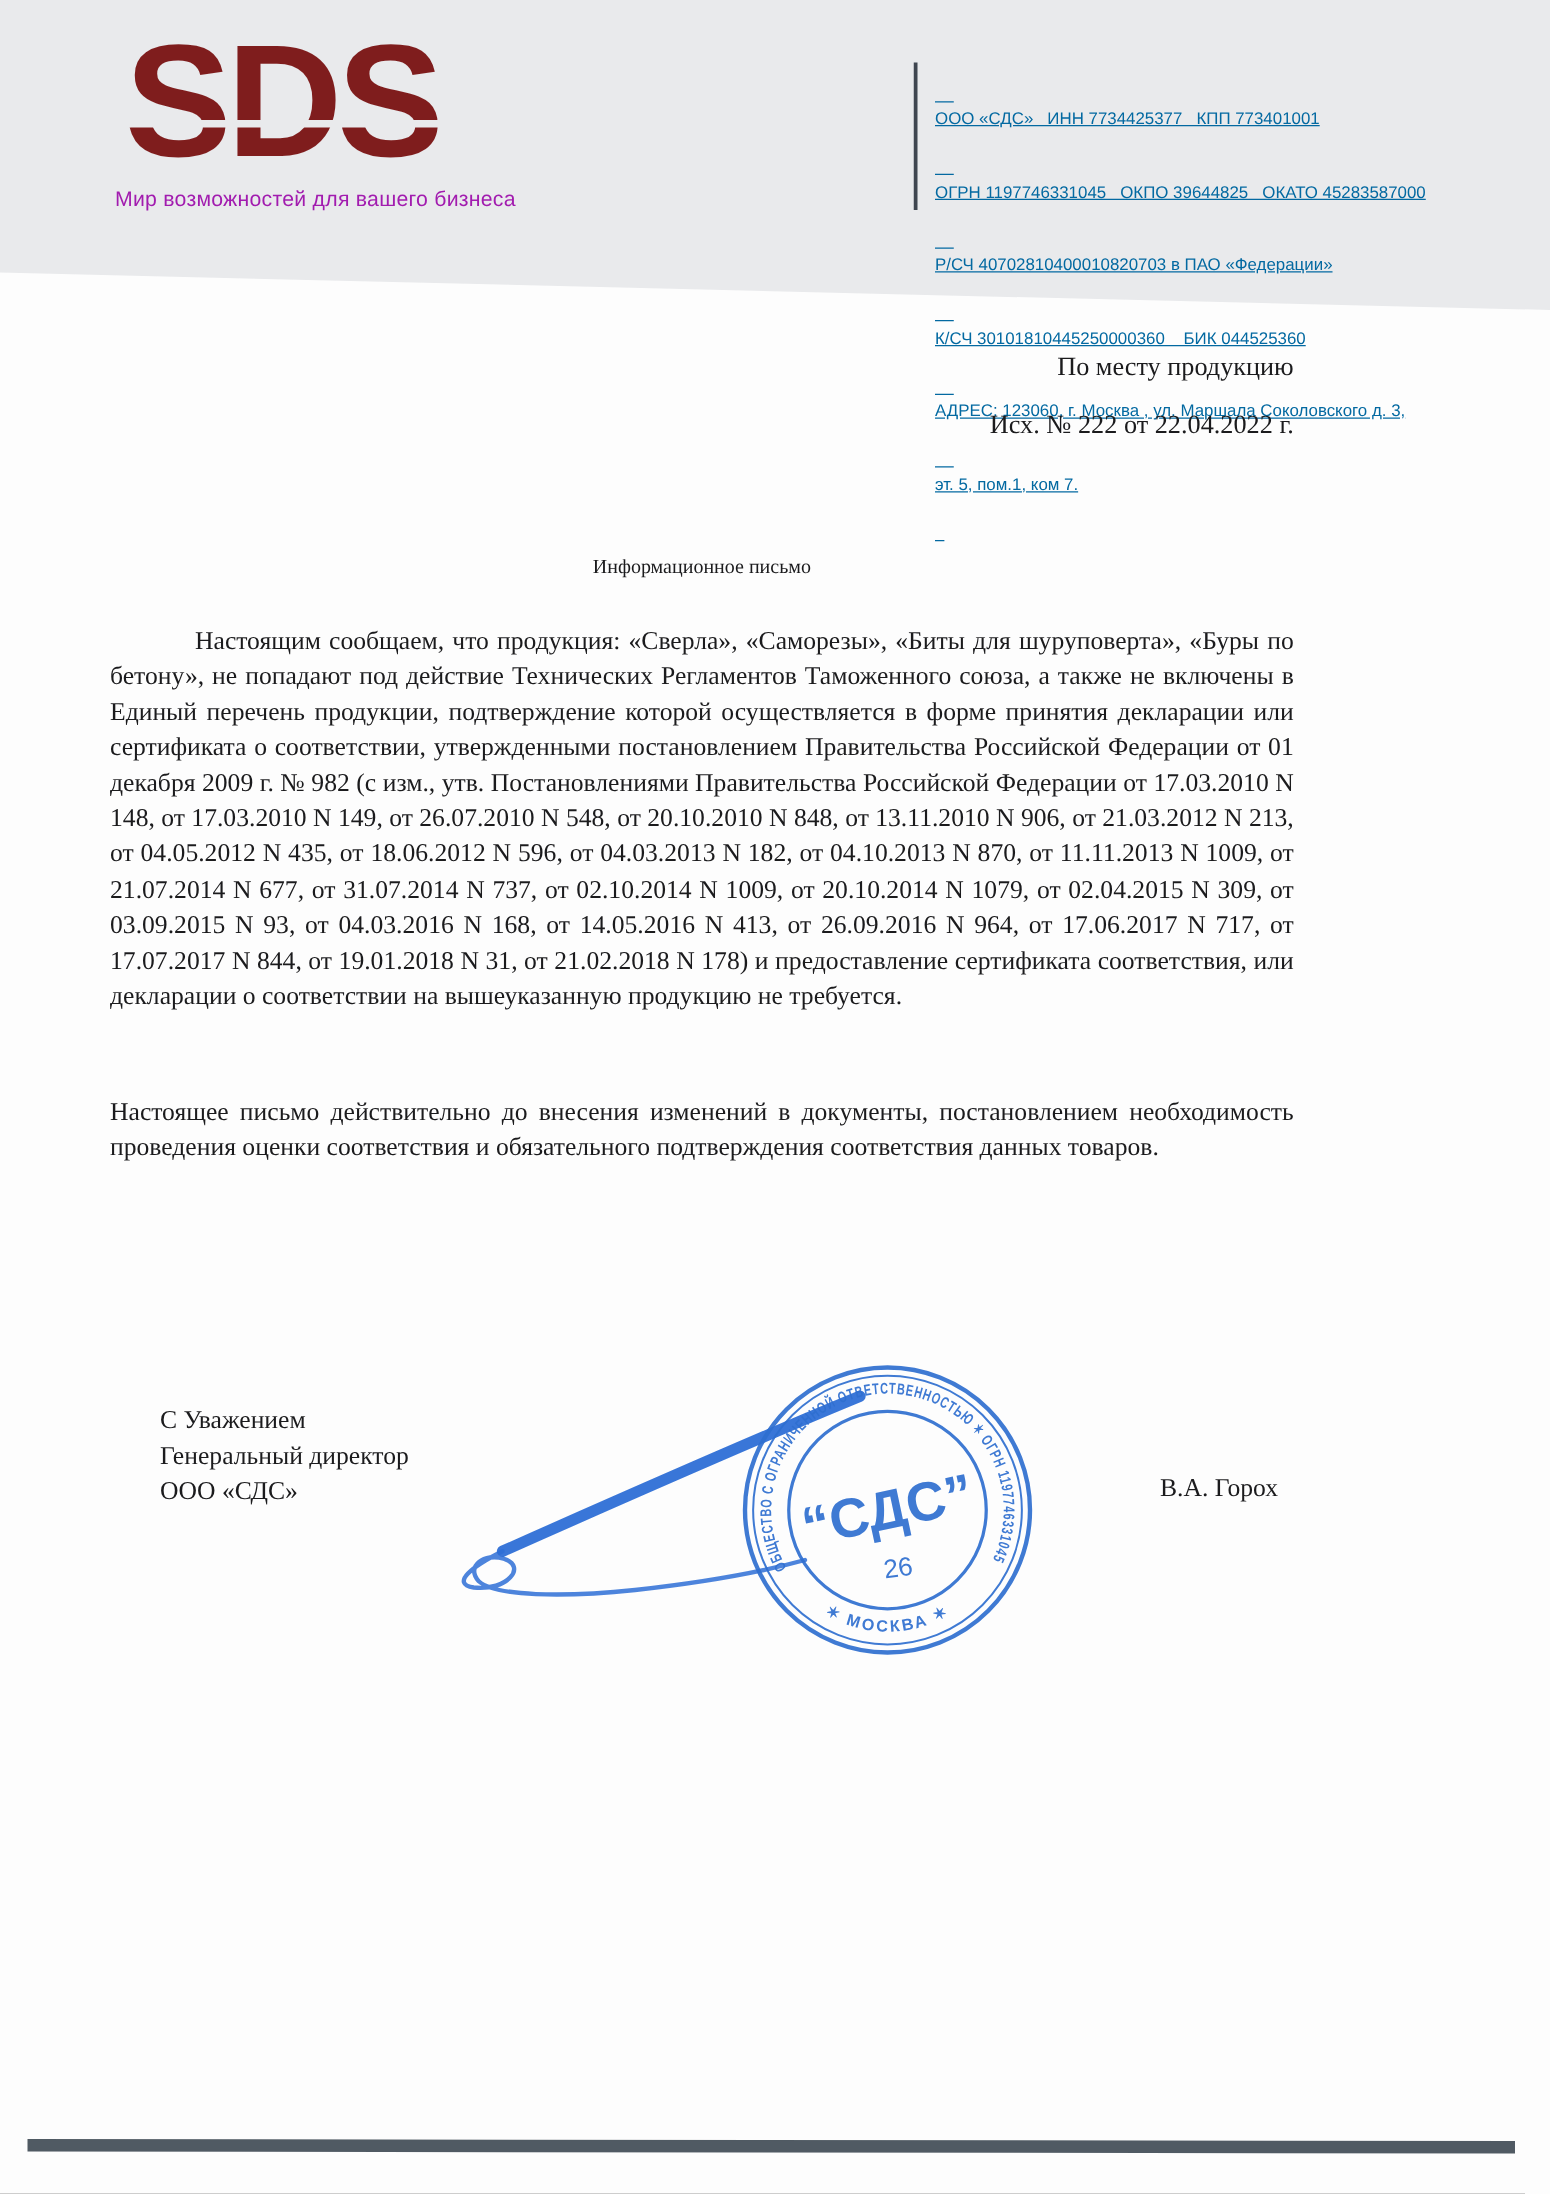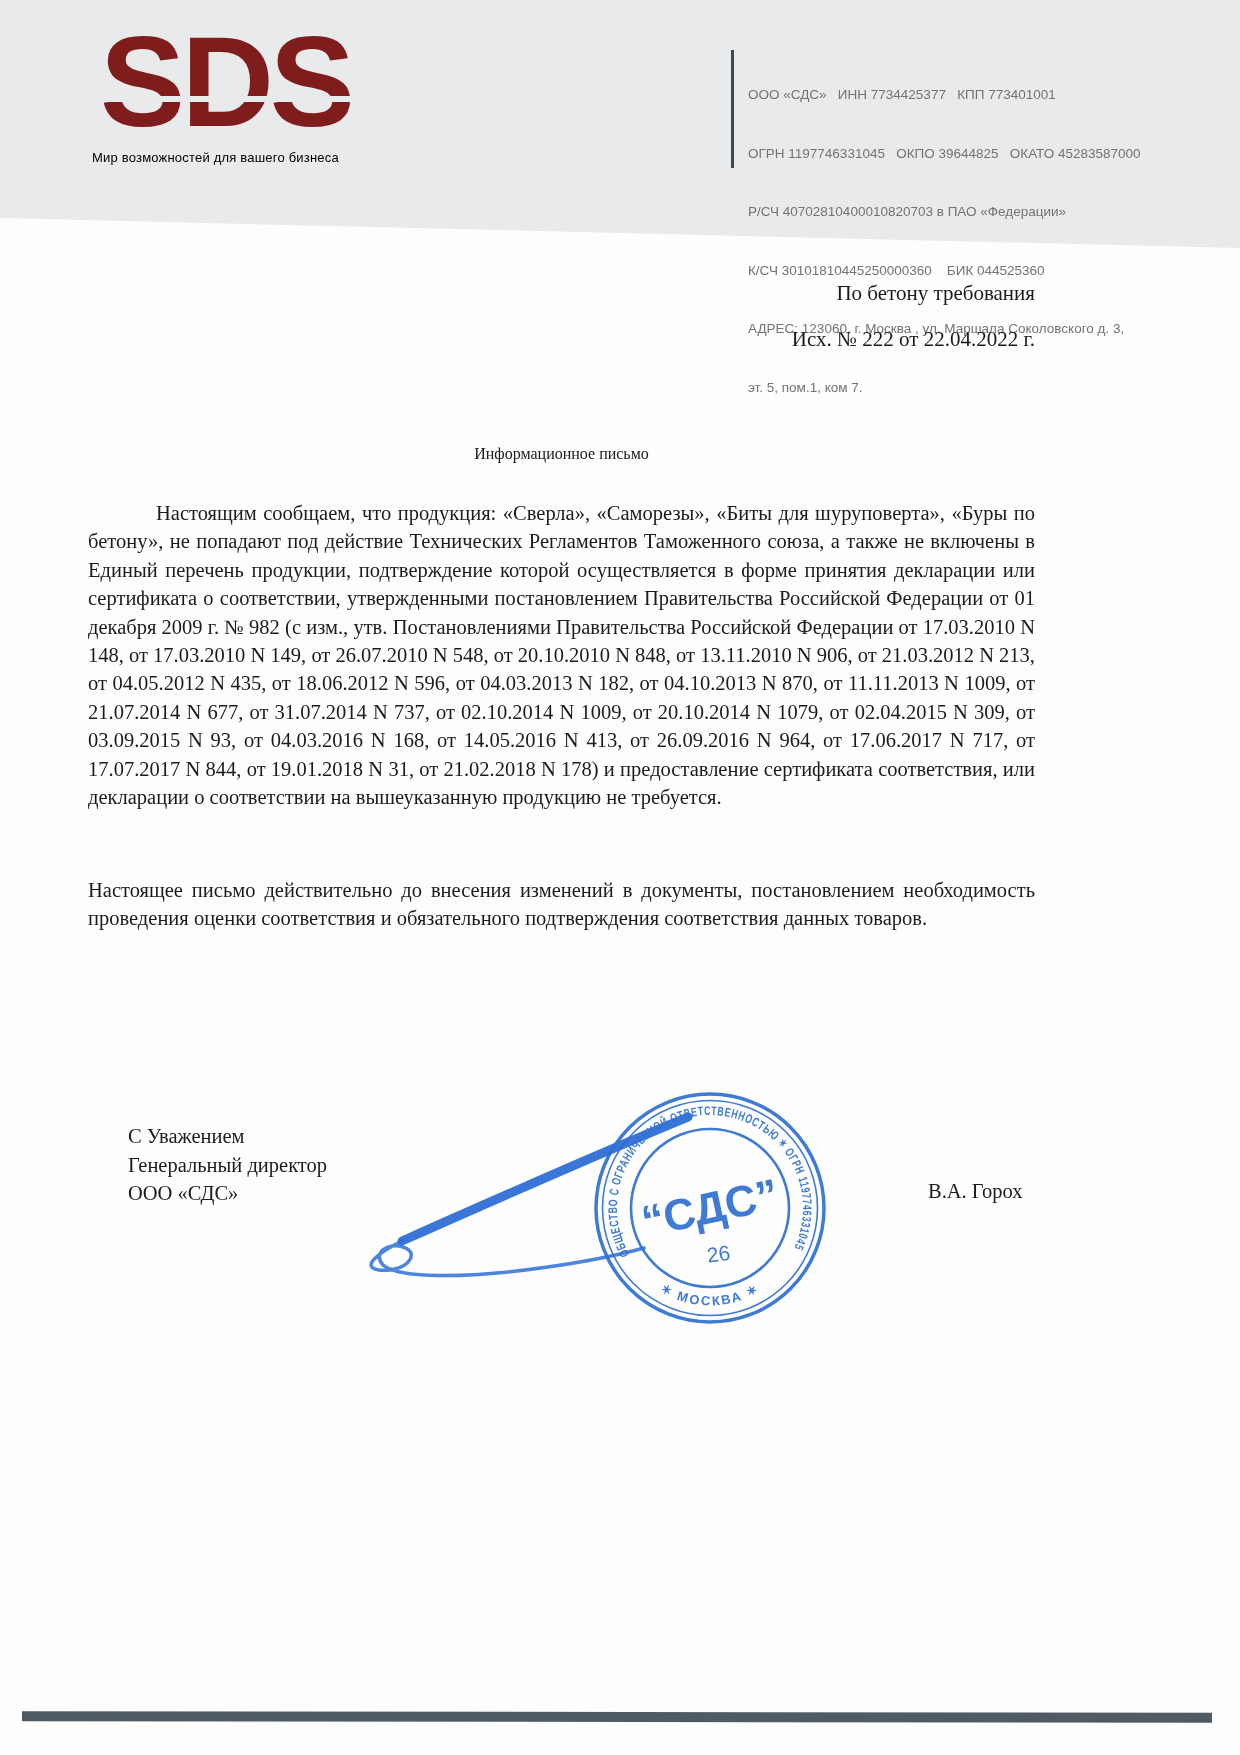--- a/index.html
+++ b/index.html
@@ -26,28 +26,29 @@
     font-weight:900;font-size:128px;line-height:128px;
     letter-spacing:-4px;color:#7f1d1d;
   }
   .logo-stripe{
     position:absolute;left:2px;top:78px;width:252px;height:6px;
     background:#e9eaec;
   }
   .logo-tagline{
     position:absolute;left:-8px;top:132px;
     font-family:"Liberation Sans", sans-serif;
-    font-size:13px;color:#000000;letter-spacing:.2px;white-space:nowrap;text-align:center;
+    font-size:17px;color:#a21caf;letter-spacing:.2px;white-space:nowrap;text-align:center;
   }
   
   .company{
     position:absolute;left:748px;top:46px;width:470px;
     font-family:"Liberation Sans", sans-serif;
-    font-size:13.5px;line-height:19.5px;color:#737373;
+    font-size:13.5px;line-height:19.5px;color:#0369a1;
     white-space:pre-wrap;
+    text-decoration:underline;
   }
   .company-divider{
     position:absolute;left:731px;top:50px;width:3px;height:118px;
     background:#3f4650;
   }
   
   .recipient{
     position:absolute;left:88px;top:281px;width:947px;
     font-size:21px;text-align:right;
   }
@@ -100,21 +101,21 @@
   <div class="company-divider"></div>
   <div class="company">
     <div>ООО «СДС»   ИНН 7734425377   КПП 773401001</div>
     <div>ОГРН 1197746331045   ОКПО 39644825   ОКАТО 45283587000</div>
     <div>Р/СЧ 40702810400010820703 в ПАО «Федерации»</div>
     <div>К/СЧ 30101810445250000360    БИК 044525360</div>
     <div>АДРЕС: 123060, г. Москва , ул. Маршала Соколовского д. 3,</div>
     <div>эт. 5, пом.1, ком 7.</div>
   </div>
 
-  <div class="recipient">По бетону требования</div>
+  <div class="recipient">По месту продукцию</div>
   <div class="reference">Исх. № 222 от 22.04.2022 г.</div>
 
   <div class="letter-title">Информационное письмо</div>
 
   <div class="para para-1">Настоящим сообщаем, что продукция: «Сверла», «Саморезы», «Биты для шуруповерта», «Буры по бетону», не попадают под действие Технических Регламентов Таможенного союза, а также не включены в Единый перечень продукции, подтверждение которой осуществляется в форме принятия декларации или сертификата о соответствии, утвержденными постановлением Правительства Российской Федерации от 01 декабря 2009 г. № 982 (с изм., утв. Постановлениями Правительства Российской Федерации от 17.03.2010 N 148, от 17.03.2010 N 149, от 26.07.2010 N 548, от 20.10.2010 N 848, от 13.11.2010 N 906, от 21.03.2012 N 213, от 04.05.2012 N 435, от 18.06.2012 N 596, от 04.03.2013 N 182, от 04.10.2013 N 870, от 11.11.2013 N 1009, от 21.07.2014 N 677, от 31.07.2014 N 737, от 02.10.2014 N 1009, от 20.10.2014 N 1079, от 02.04.2015 N 309, от 03.09.2015 N 93, от 04.03.2016 N 168, от 14.05.2016 N 413, от 26.09.2016 N 964, от 17.06.2017 N 717, от 17.07.2017 N 844, от 19.01.2018 N 31, от 21.02.2018 N 178) и предоставление сертификата соответствия, или декларации о соответствии на вышеуказанную продукцию не требуется.</div>
   <div class="para para-2">Настоящее письмо действительно до внесения изменений в документы, постановлением необходимость проведения оценки соответствия и обязательного подтверждения соответствия данных товаров.</div>
 
   <div class="signoff">С Уважением
 Генеральный директор
 ООО «СДС»</div>

